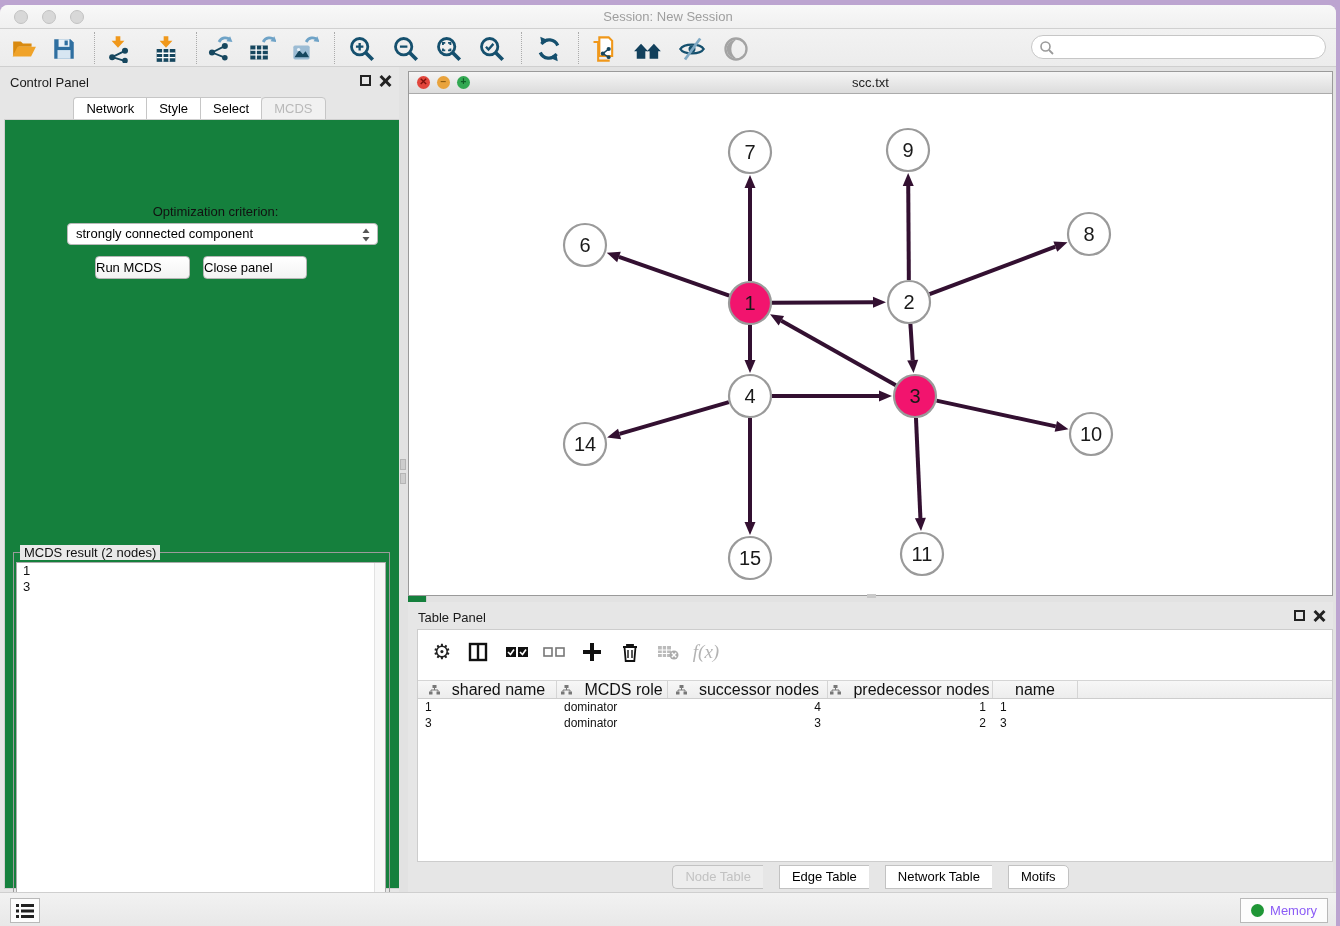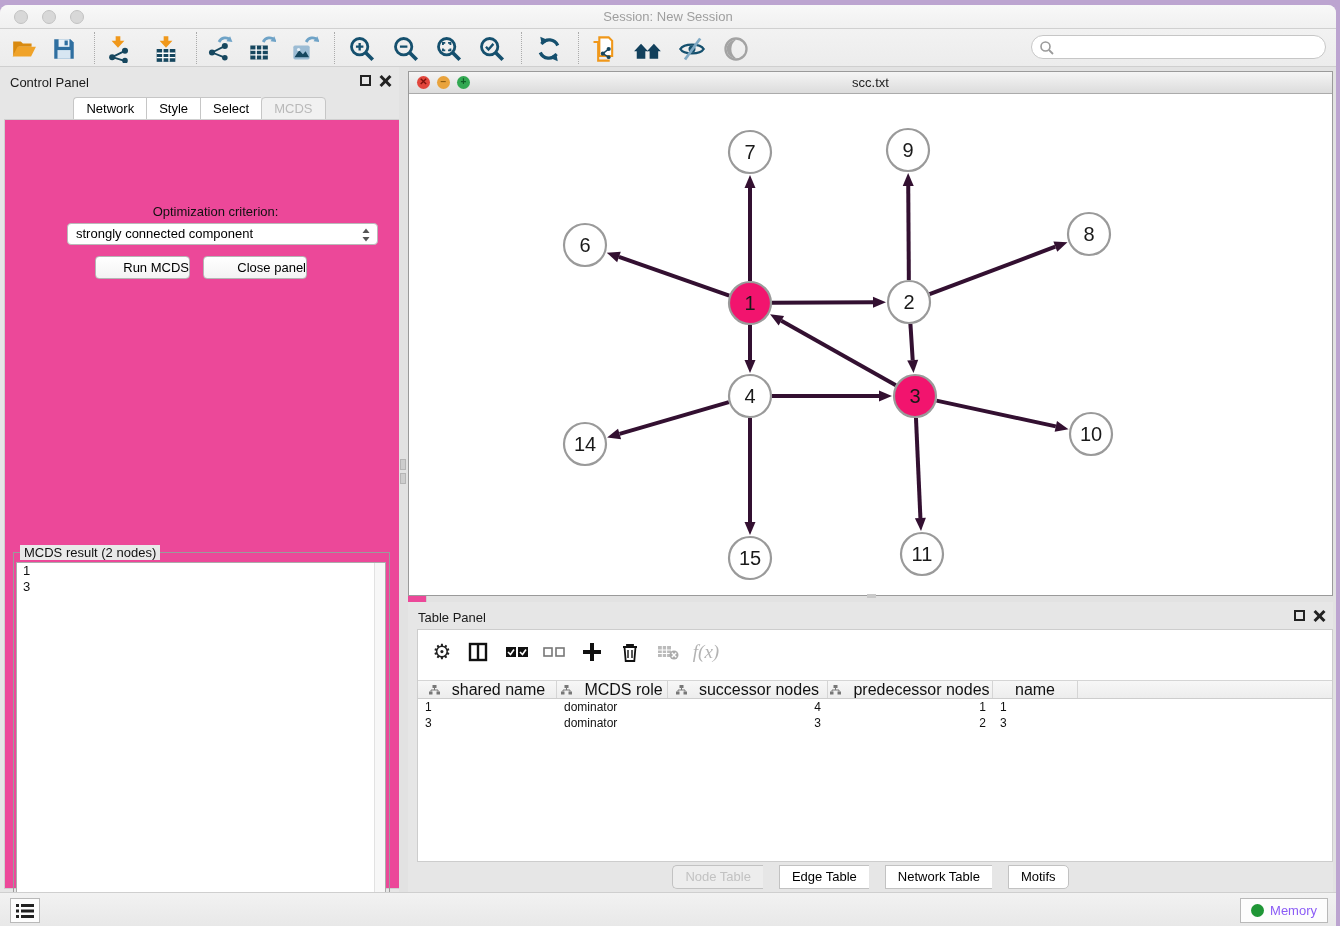--- a/index.html
+++ b/index.html
@@ -31,25 +31,25 @@
   .close-btn { width:12px; height:12px; position:relative; }
   .close-btn:before,.close-btn:after{ content:""; position:absolute; left:5px; top:-1px; width:3px; height:14px; background:#222; }
   .close-btn:before{ transform:rotate(45deg);} .close-btn:after{ transform:rotate(-45deg);}
 
   .cp-tabs { position:absolute; left:0; top:30px; width:100%; display:flex; justify-content:center; }
   .cp-tab { font-size:13px; padding:3px 12px 4px; background:#FFF; border:1px solid #C6C6C6; border-right:none; color:#000; cursor:pointer; }
   .cp-tab:first-child { border-radius:4px 0 0 0; }
   .cp-tab:last-child { border-right:1px solid #C6C6C6; border-radius:0 4px 0 0; }
   .cp-tab.active { background:#F1F1F1; color:#B9B9B9; border-radius:4px 4px 0 0; }
 
-  .cp-body { position:absolute; left:4px; top:52px; width:423px; height:770px; background:#ec4899; border:1px solid #CFCFCF;text-decoration:underline; }
+  .cp-body { position:absolute; left:4px; top:52px; width:423px; height:770px; background:#15803d; border:1px solid #CFCFCF;text-decoration:underline; }
   .opt-label { position:absolute; left:0; top:84px; width:100%; text-align:center; font-size:13px; color:#111; }
   .criterion-select { position:absolute; left:40px; top:103px; width:311px; height:22px; background:#FFF; border:1px solid #B9B9B9; border-radius:4px; font-size:13px; padding:2px 8px; cursor:pointer;margin-left:22px; }
   .criterion-select .spin { position:absolute; right:6px; top:3px; }
-  .cp-btn { position:absolute; top:136px; height:23px; background:linear-gradient(#FFF,#F3F3F3); border:1px solid #B5B5B5; border-radius:4px; font-size:13px; text-align:right; padding-top:3px; cursor:pointer; }
+  .cp-btn { position:absolute; top:136px; height:23px; background:linear-gradient(#FFF,#F3F3F3); border:1px solid #B5B5B5; border-radius:4px; font-size:13px; text-align:left; padding-top:3px; cursor:pointer; }
   .run-btn { left:90px; width:95px; }
   .closep-btn { left:198px; width:104px; }
 
   .result-group { position:absolute; left:8px; top:432px; width:377px; height:376px; border:1px solid #9B9B9B; }
   .result-legend { position:absolute; left:6px; top:-8px; background:#E9E9E9; padding:0 4px; font-size:13px; color:#111; }
   .result-area { position:absolute; left:2px; top:9px; right:3px; bottom:3px; background:#FFF; border:1px solid #ABABAB; font-size:13px; overflow:hidden; }
   .result-line { padding:0 6px; line-height:16px; color:#111; }
   .result-scroll { position:absolute; right:0; top:0; bottom:0; width:11px; background:#F7F7F7; border-left:1px solid #E2E2E2; }
 
   .v-splitter { position:absolute; left:399px; top:0; width:9px; height:828px; background:#E2E2E2; }

